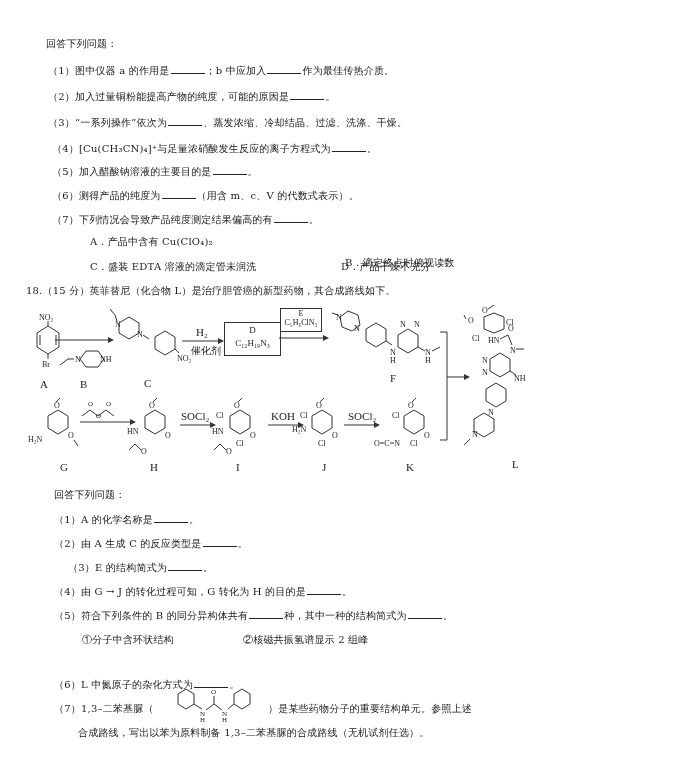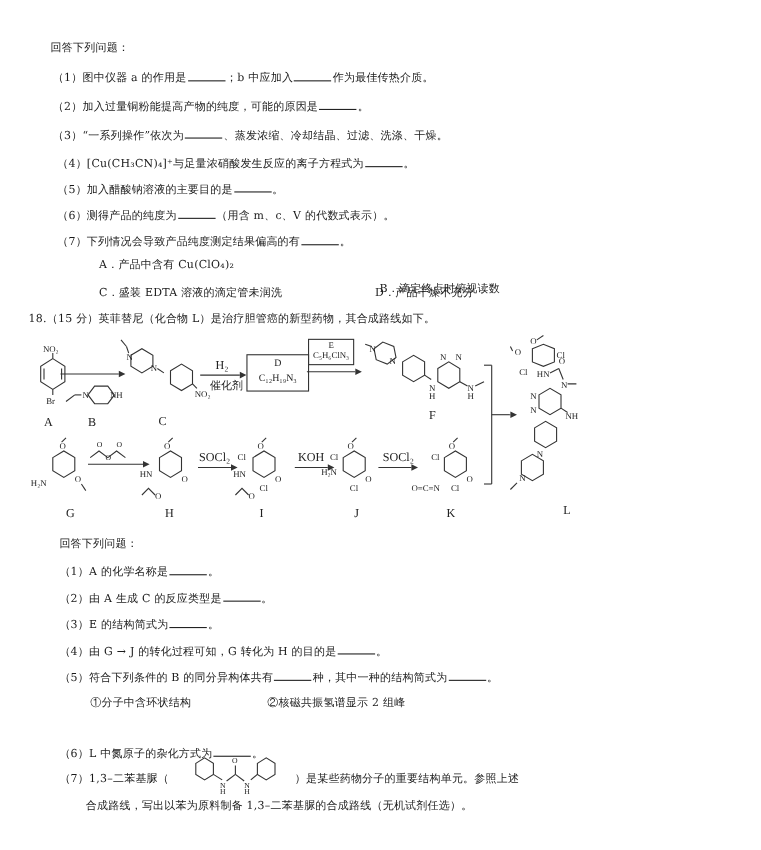--- a/index.html
+++ b/index.html
@@ -256,21 +256,21 @@
 </div>
 
 <div class="line" style="left:54px;top:487px;">回答下列问题：</div>
 
 <div class="line" style="left:54px;top:511px;">
   <span>（1）</span><span>A 的化学名称是</span><span class="blank"></span><span>。</span>
 </div>
 <div class="line" style="left:54px;top:535px;">
   <span>（2）</span><span>由 A 生成 C 的反应类型是</span><span class="blank"></span><span>。</span>
 </div>
-<div class="line" style="left:54px;top:559px;">
+<div class="line" style="left:68px;top:559px;">
   <span>（3）</span><span>E 的结构简式为</span><span class="blank"></span><span>。</span>
 </div>
 <div class="line" style="left:54px;top:583px;">
   <span>（4）</span><span>由 G → J 的转化过程可知，G 转化为 H 的目的是</span><span class="blank"></span><span>。</span>
 </div>
 <div class="line" style="left:54px;top:607px;">
   <span>（5）</span><span>符合下列条件的 B 的同分异构体共有</span><span class="blank"></span><span>种，其中一种的结构简式为</span><span class="blank"></span><span>。</span>
 </div>
 <div class="line" style="left:82px;top:632px;">①分子中含环状结构</div>
 <div class="line" style="left:243px;top:632px;">②核磁共振氢谱显示 2 组峰</div>

